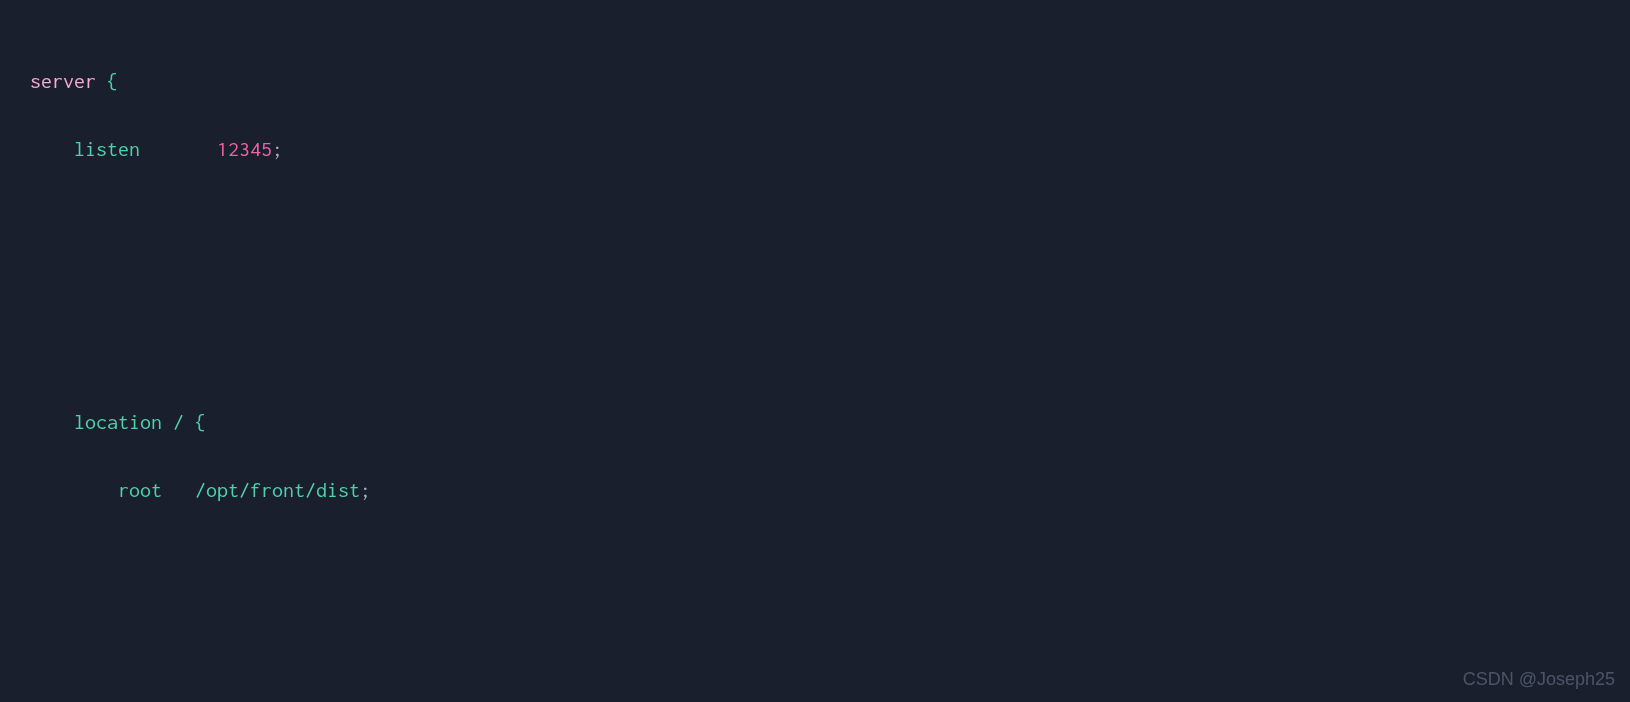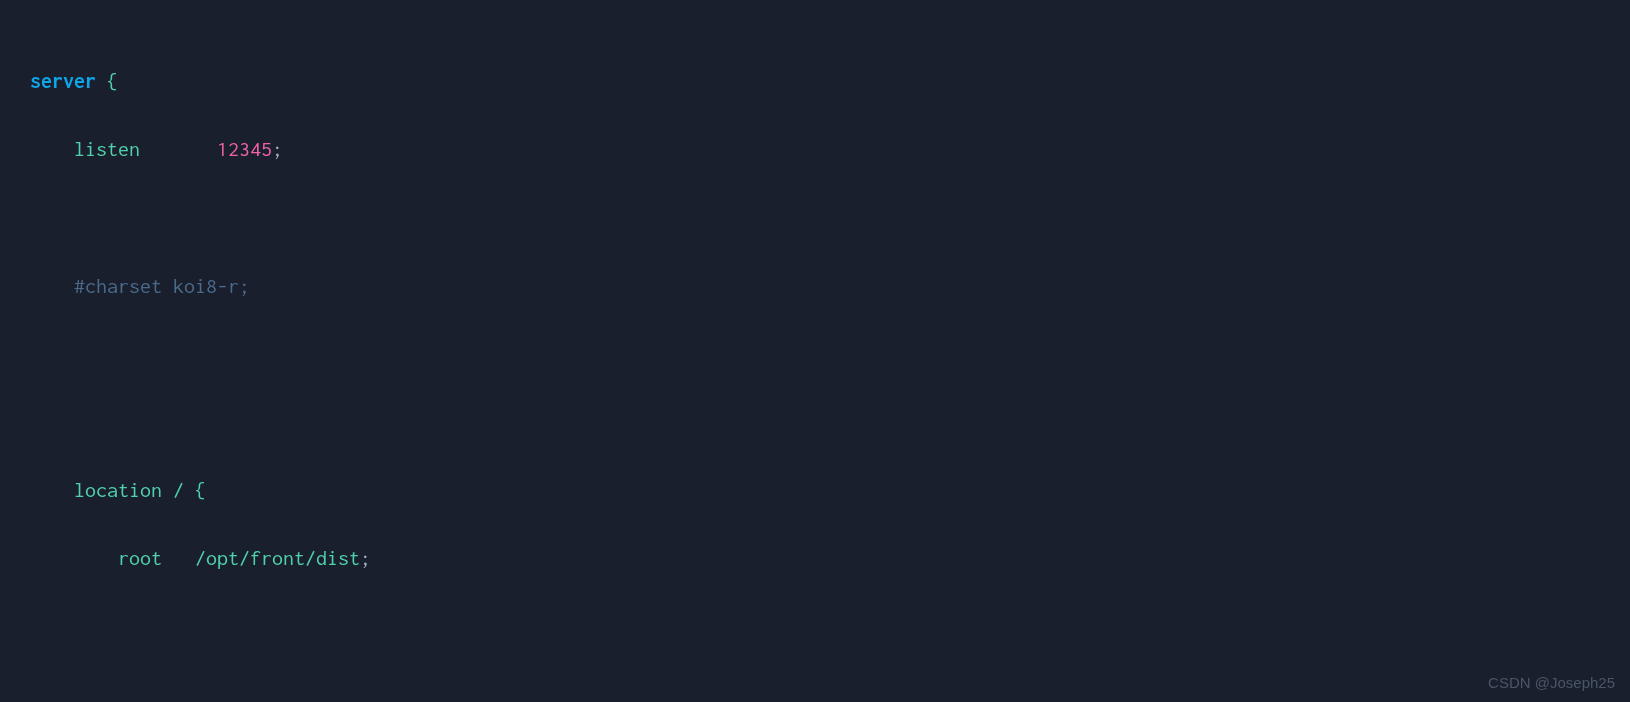--- a/index.html
+++ b/index.html
@@ -16,22 +16,21 @@
       color: #a0aec0;
       width: 1630px;
       height: 702px;
       position: relative;
       overflow: hidden;
     }
     .code-container {
       white-space: pre;
     }
     .keyword {
-      color: #0ea5e9;
-      font-weight: bold;
+      color: #f9a8d4;
     }
     .directive {
       color: #4fd1aa;
     }
     .number {
       color: #ed64a6;
     }
     .ip {
       color: #ed64a6;
     }
@@ -47,38 +46,37 @@
     .brace {
       color: #4fd1aa;
     }
     .text-default {
       color: #4fd1aa;
     }
     .watermark {
       position: absolute;
       bottom: 8px;
       right: 15px;
-      font-size: 15px;
+      font-size: 18px;
       color: #4a5568;
       font-family: Arial, sans-serif;
     }
     .line {
       display: block;
     }
     .indent-1 { padding-left: 4ch; }
     .indent-2 { padding-left: 8ch; }
   </style>
 </head>
 <body>
 
 <div class="code-container">
 <span class="line"><span class="keyword">server</span><span class="brace"> {</span></span>
 <span class="line indent-1"><span class="directive">listen       </span><span class="number">12345</span><span class="semicolon">;</span></span>
 <span class="line"> </span>
-<span class="line indent-1"><span class="comment">#charset koi8-r;</span></span>
 <span class="line"> </span>
 <span class="line"> </span>
 <span class="line indent-1"><span class="directive">location </span><span class="path">/</span><span class="brace"> {</span></span>
 <span class="line indent-2"><span class="directive">root   </span><span class="text-default">/opt/front/dist</span><span class="semicolon">;</span></span>
 
 
 
 
 
 

